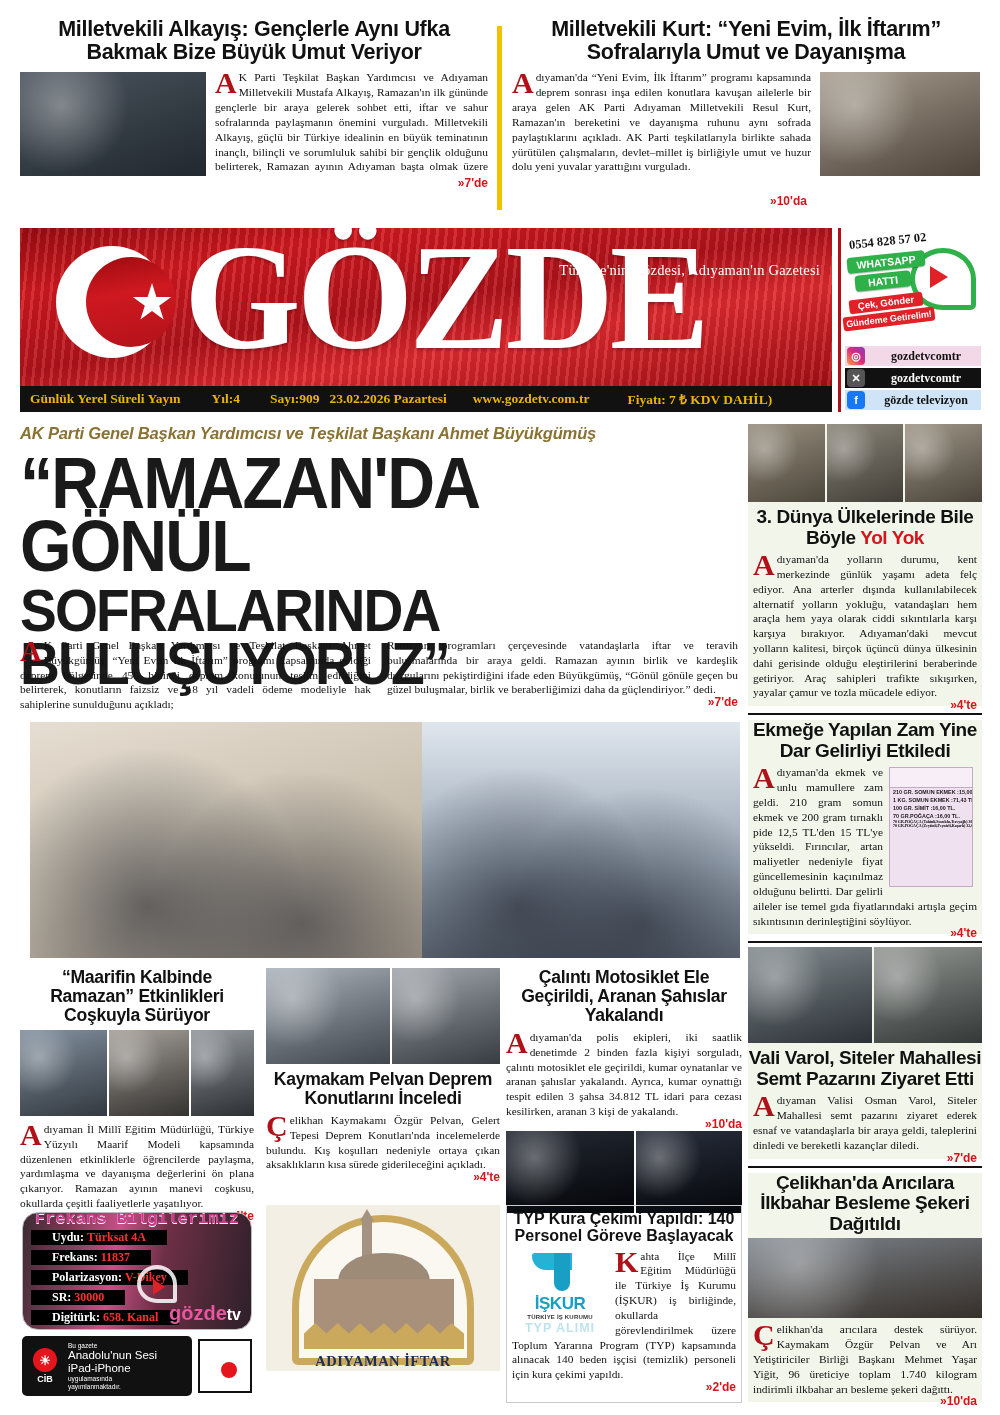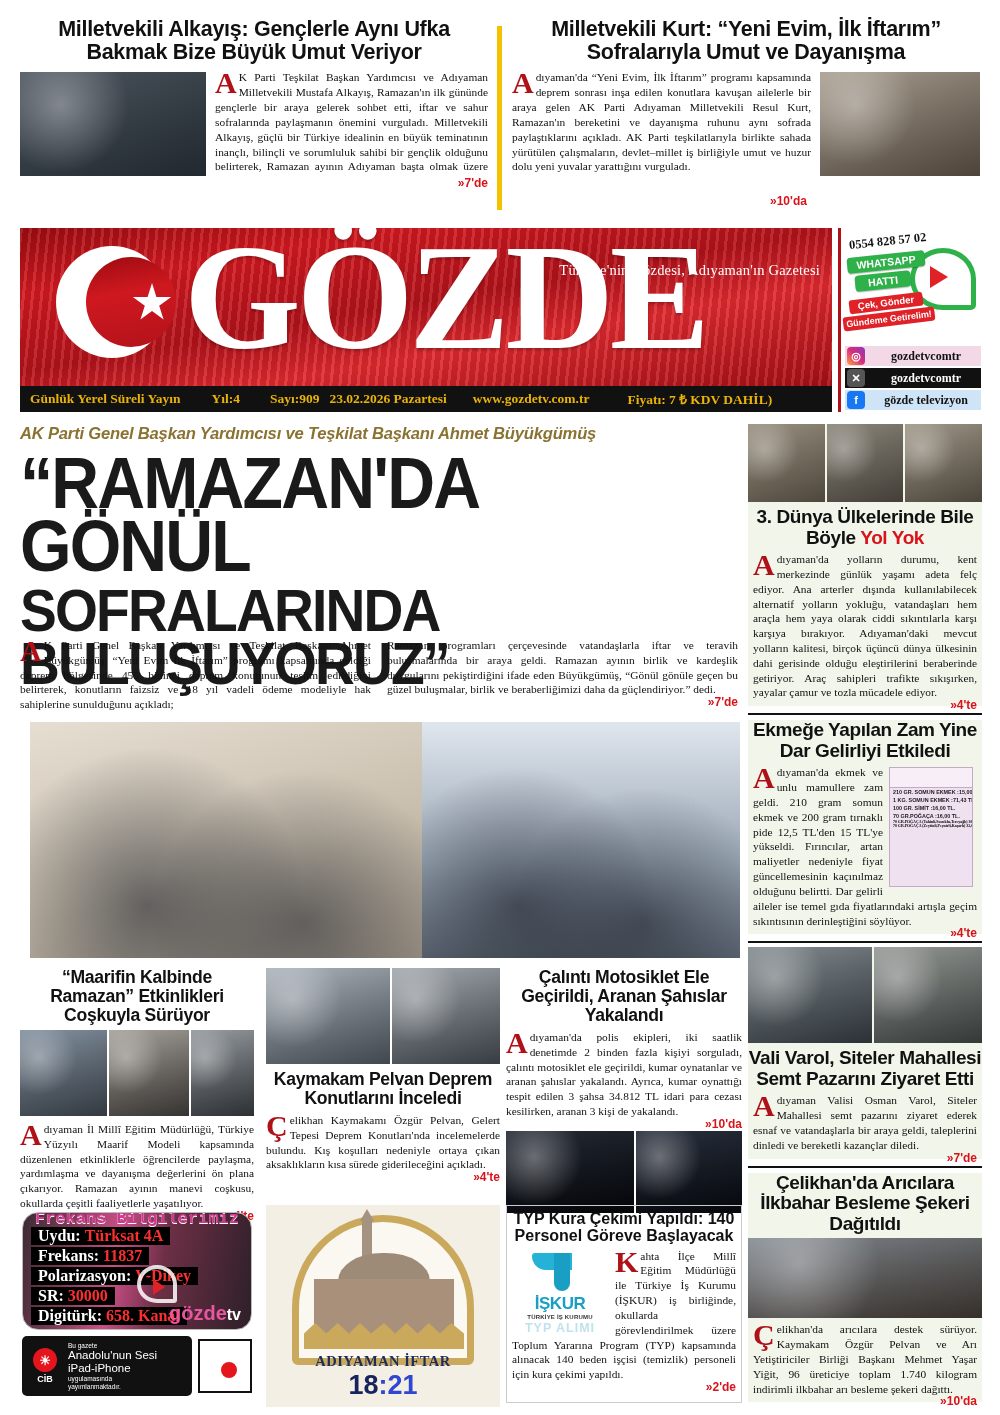--- a/index.html
+++ b/index.html
@@ -143,22 +143,22 @@
 
   
   .freqbox { position:absolute; left:22px; top:1212px; width:230px; height:118px;
      border-radius:16px; overflow:hidden;
      background: linear-gradient(100deg,#3b2b33 0%, #7d3b55 20%, #c94f86 40%, #6d2f46 60%, #2d2028 100%);
      border:1px solid #bbb; }
   .freq-title { position:absolute; left:0; right:0; top:-4px; text-align:center;
       font-family:Liberation Mono, monospace; font-weight:bold; font-size:17px; color:#cf3a8e;
       text-shadow:0 1px 0 #fff; }
   .freq-rows { position:absolute; left:8px; top:14px; }
-  .freq-rows .fr { background:#000; display:inline-block; margin-bottom:2px; padding:0 7px;
-      font-family:"Liberation Serif", serif; font-weight:bold; font-size:16px; color:#fff; white-space:nowrap;}
+  .freq-rows .fr { background:#000; display:inline-block; margin-bottom:2px; padding:0 21px;
+      font-family:"Liberation Serif", serif; font-weight:bold; font-size:12px; color:#fff; white-space:nowrap;}
   .freq-rows .fr b { color:#ff2f2f; }
   .freq-logo { position:absolute; right:10px; bottom:4px; font-family:"Liberation Sans", sans-serif;
       font-weight:bold; font-size:20px; color:#e8569f; }
   .freq-logo i { color:#fff; font-style:normal; font-size:16px;}
   .freq-play { position:absolute; right:74px; bottom:26px; width:40px; height:38px;
       border:4px solid rgba(255,255,255,.85); border-radius:50% 50% 8% 50%;}
   .freq-play::after { content:""; position:absolute; left:12px; top:10px; width:0;height:0;
       border-left:12px solid #e02128; border-top:8px solid transparent; border-bottom:8px solid transparent;}
 
   .appbox { position:absolute; left:22px; top:1336px; width:230px; height:60px; display:flex; gap:6px;}
@@ -170,21 +170,21 @@
   .apptext { color:#fff; font-family:"Liberation Sans", sans-serif; line-height:1.12;}
   .apptext .t1 { font-size:6.5px; } .apptext .t2 { font-size:11.5px; } .apptext .t3 { font-size:6.5px; }
   .qr { width:54px; height:54px; background:#fff; border:2px solid #111; align-self:center;
         background-image:
           repeating-linear-gradient(0deg,#111 0 3px, #fff 3px 6px),
           repeating-linear-gradient(90deg,#111 0 3px, transparent 3px 6px);
         background-blend-mode: screen; position:relative;}
   .qr::after{content:"";position:absolute;left:18px;top:18px;width:16px;height:16px;border-radius:50%;background:#e4151d;border:3px solid #fff;}
 
   
-  .iftar { position:absolute; left:266px; top:1205px; width:234px; height:202px;
+  .iftar { position:absolute; left:266px; top:1205px; width:234px; height:166px;
       background:#f4efe4; overflow:hidden;}
   .iftar .arch { position:absolute; left:26px; top:10px; width:182px; height:150px;
       border:7px solid #caa85c; border-radius:50% 50% 6px 6px / 62% 62% 6px 6px; background:#fbf8f1;}
   .iftar .dome { position:absolute; left:72px; top:48px; width:92px; height:58px; background:#9d8b78;
       border-radius:48% 48% 6px 6px;}
   .iftar .minaret { position:absolute; left:96px; top:14px; width:10px; height:46px; background:#a59381;}
   .iftar .minaret::before { content:""; position:absolute; left:-2px; top:-10px; border-left:7px solid transparent;
       border-right:7px solid transparent; border-bottom:12px solid #a59381;}
   .iftar .body { position:absolute; left:48px; top:74px; width:140px; height:56px; background:#a9907a;}
   .iftar .sawtooth { position:absolute; left:38px; top:118px; width:160px; height:26px; background:#caa85c;

